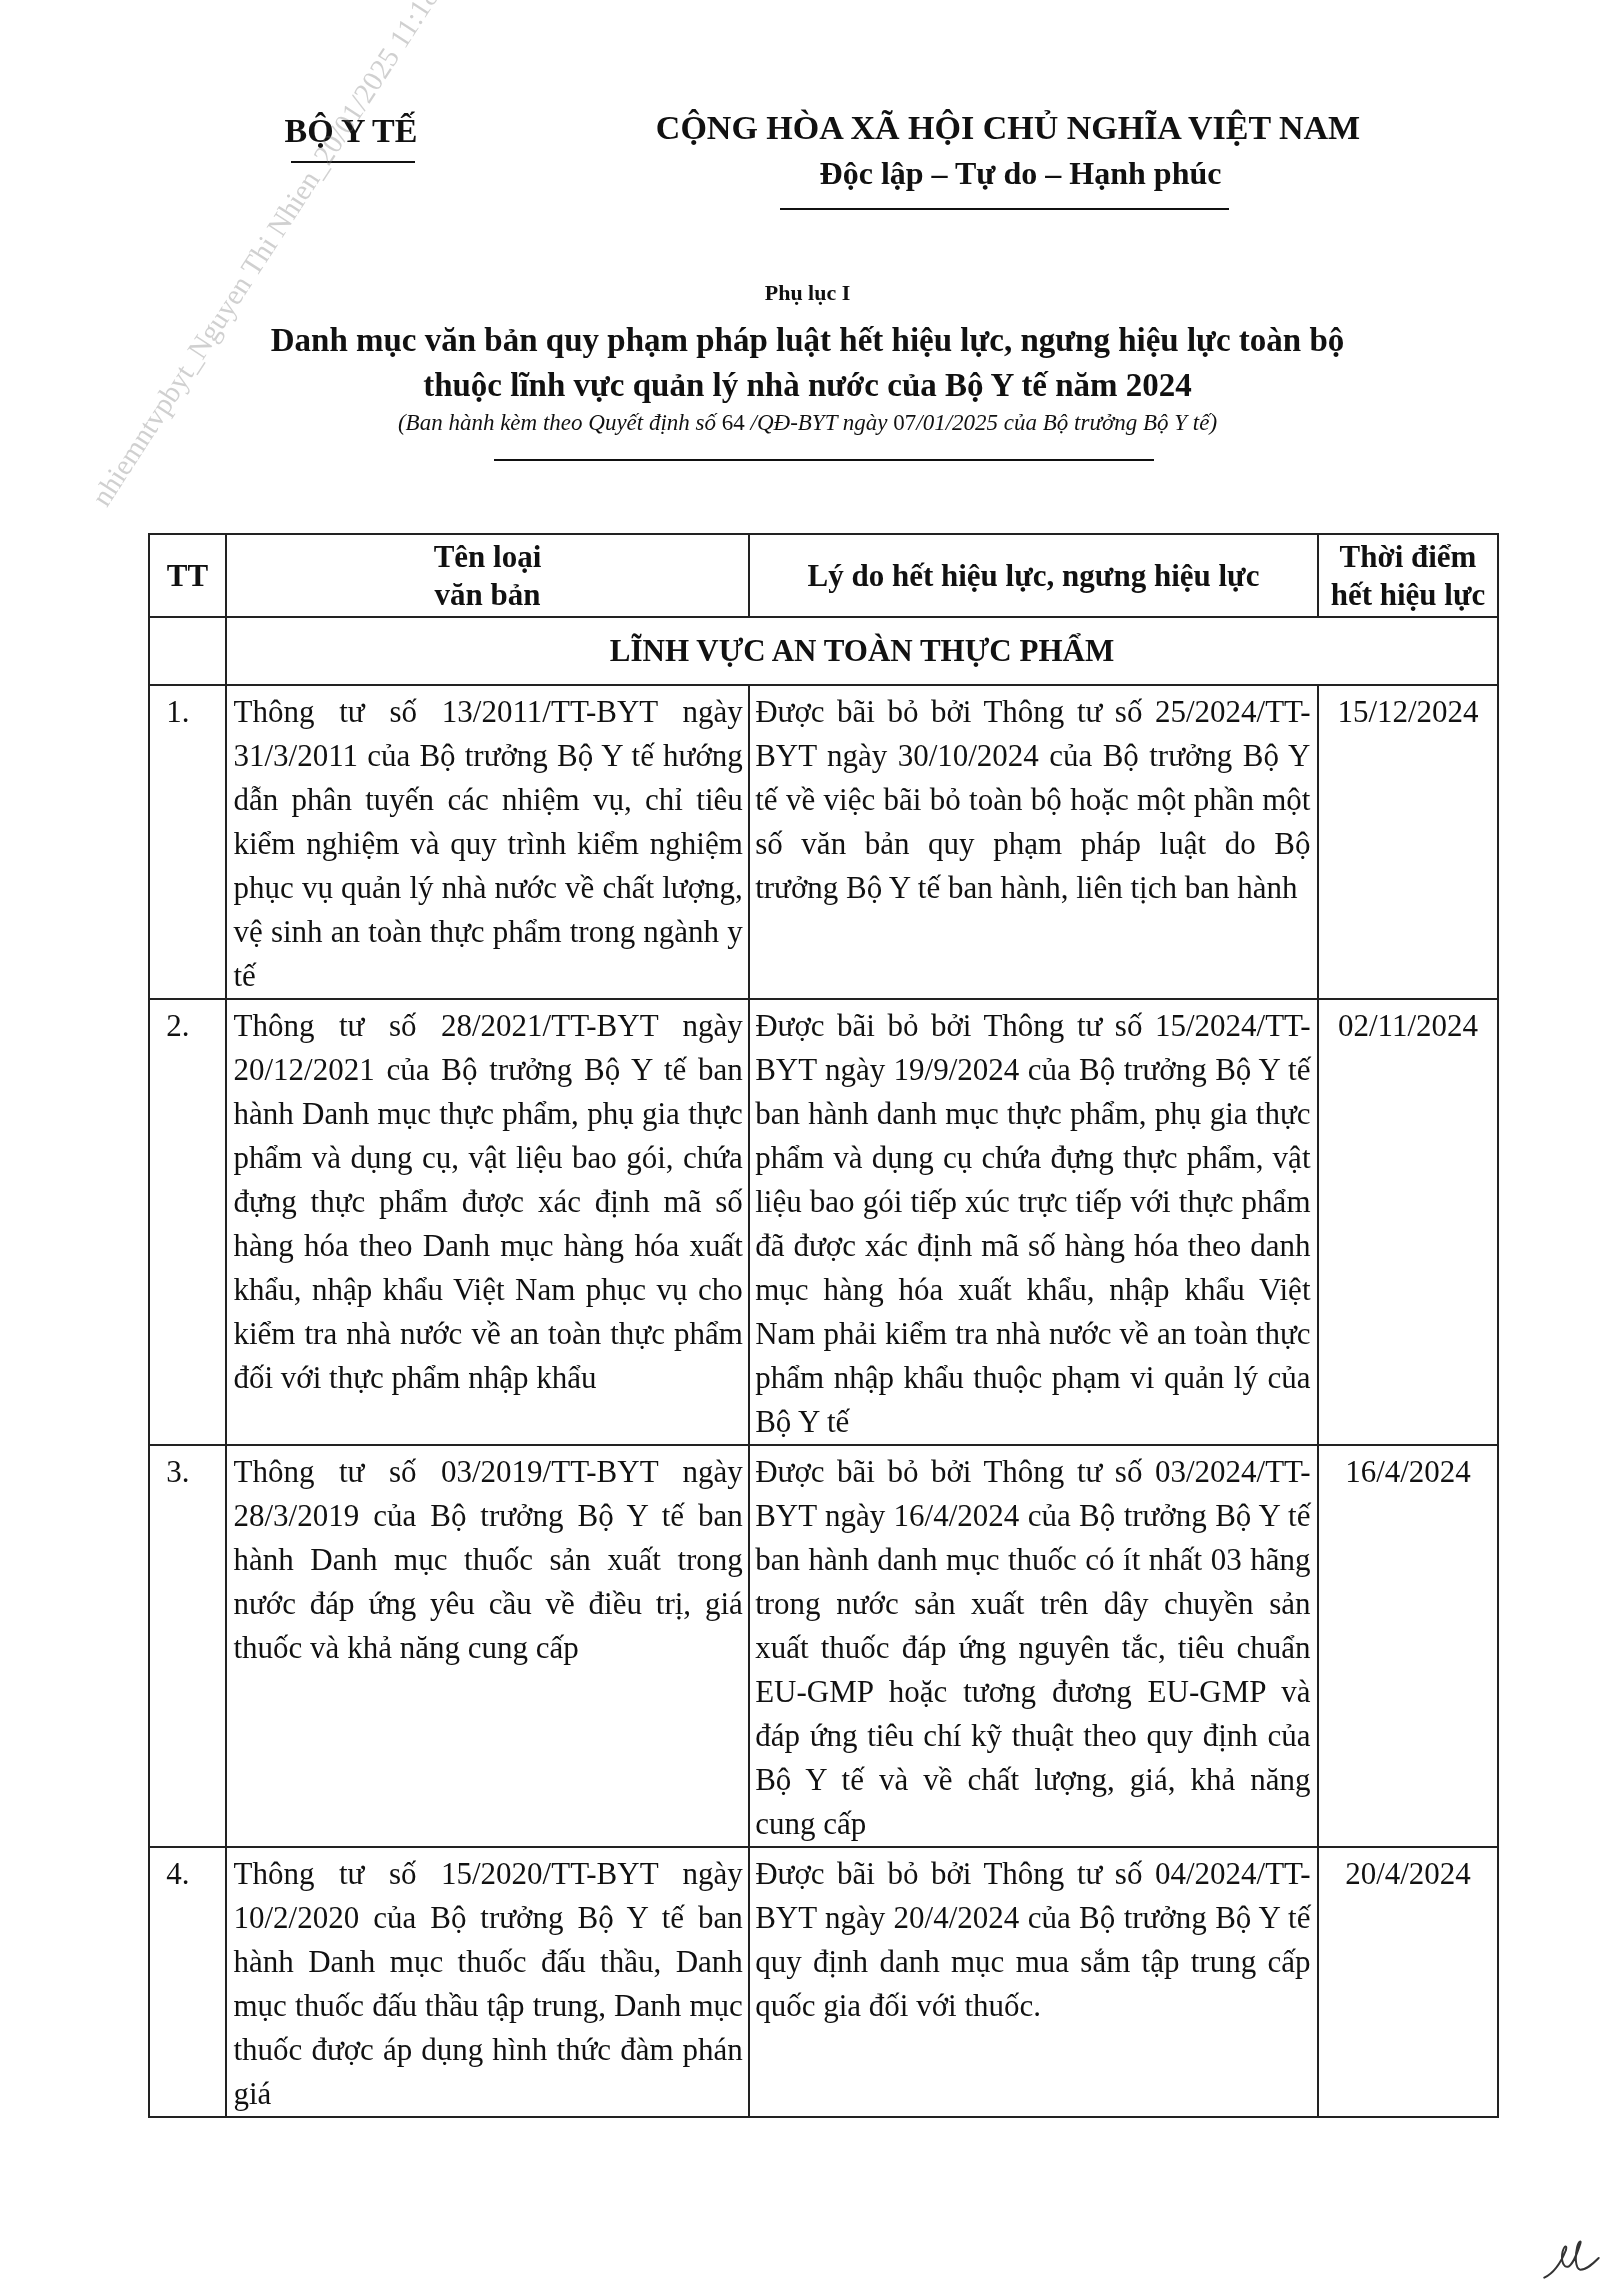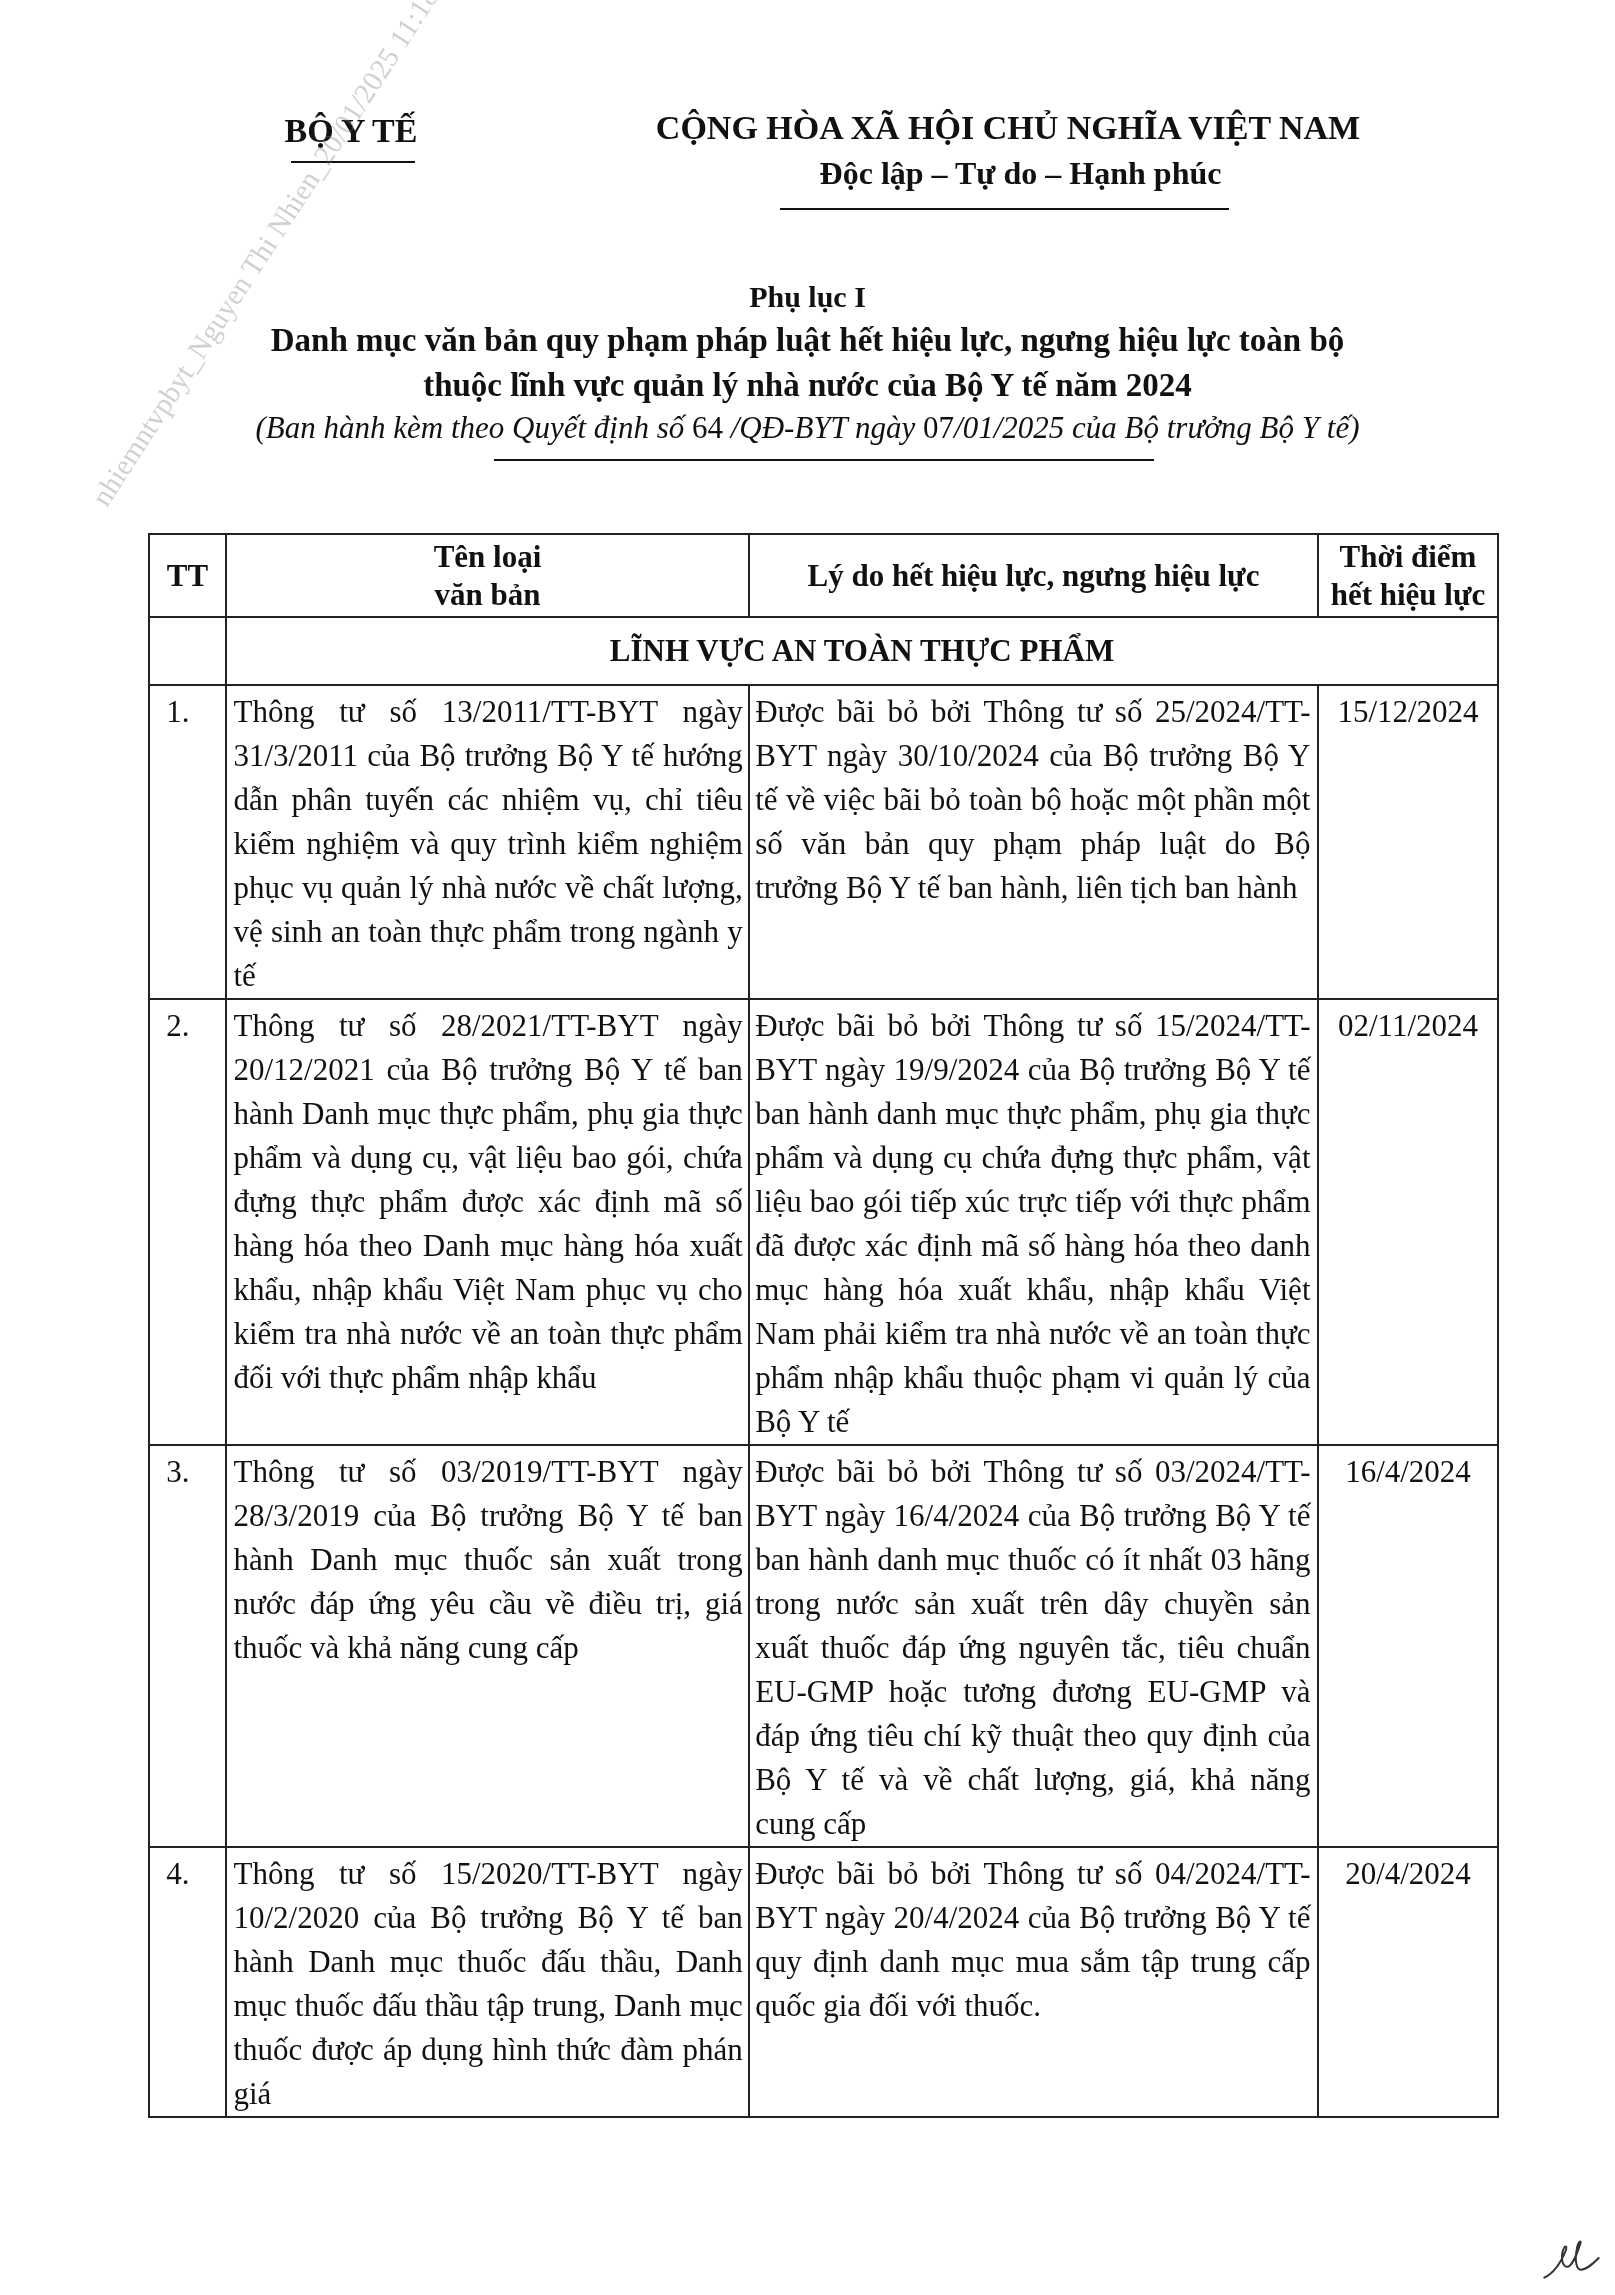--- a/index.html
+++ b/index.html
@@ -20,30 +20,30 @@
     font-weight: bold; font-size: 34px;
   }
   .motto {
     left: 715px; top: 155px; width: 611px; text-align: center;
     font-weight: bold; font-size: 32px;
   }
   .motto-rule { left: 780px; top: 208px; width: 449px; height: 0; border-top: 2.6px solid #111; }
 
   .annex-title {
     left: 0; width: 1615px; top: 280px; text-align: center;
-    font-weight: bold; font-size: 30px;
+    font-weight: bold; font-size: 22px;
   }
   .doc-title {
     left: 0; width: 1615px; text-align: center; font-weight: bold; font-size: 33px;
   }
   .doc-title.l1 { top: 322px; }
   .doc-title.l2 { top: 367px; }
   .issued {
     left: 0; width: 1615px; top: 410px; text-align: center;
-    font-style: italic; font-size: 31px;
+    font-style: italic; font-size: 23px;
   }
   .issued .num { font-style: normal; }
   .issued-rule { left: 494px; top: 459px; width: 660px; height: 0; border-top: 2.6px solid #111; }
 
   
   .tbl {
     position: absolute; left: 148px; top: 533px; width: 1349px;
     border-collapse: collapse; table-layout: fixed;
     font-size: 31px; line-height: 44px;
   }

